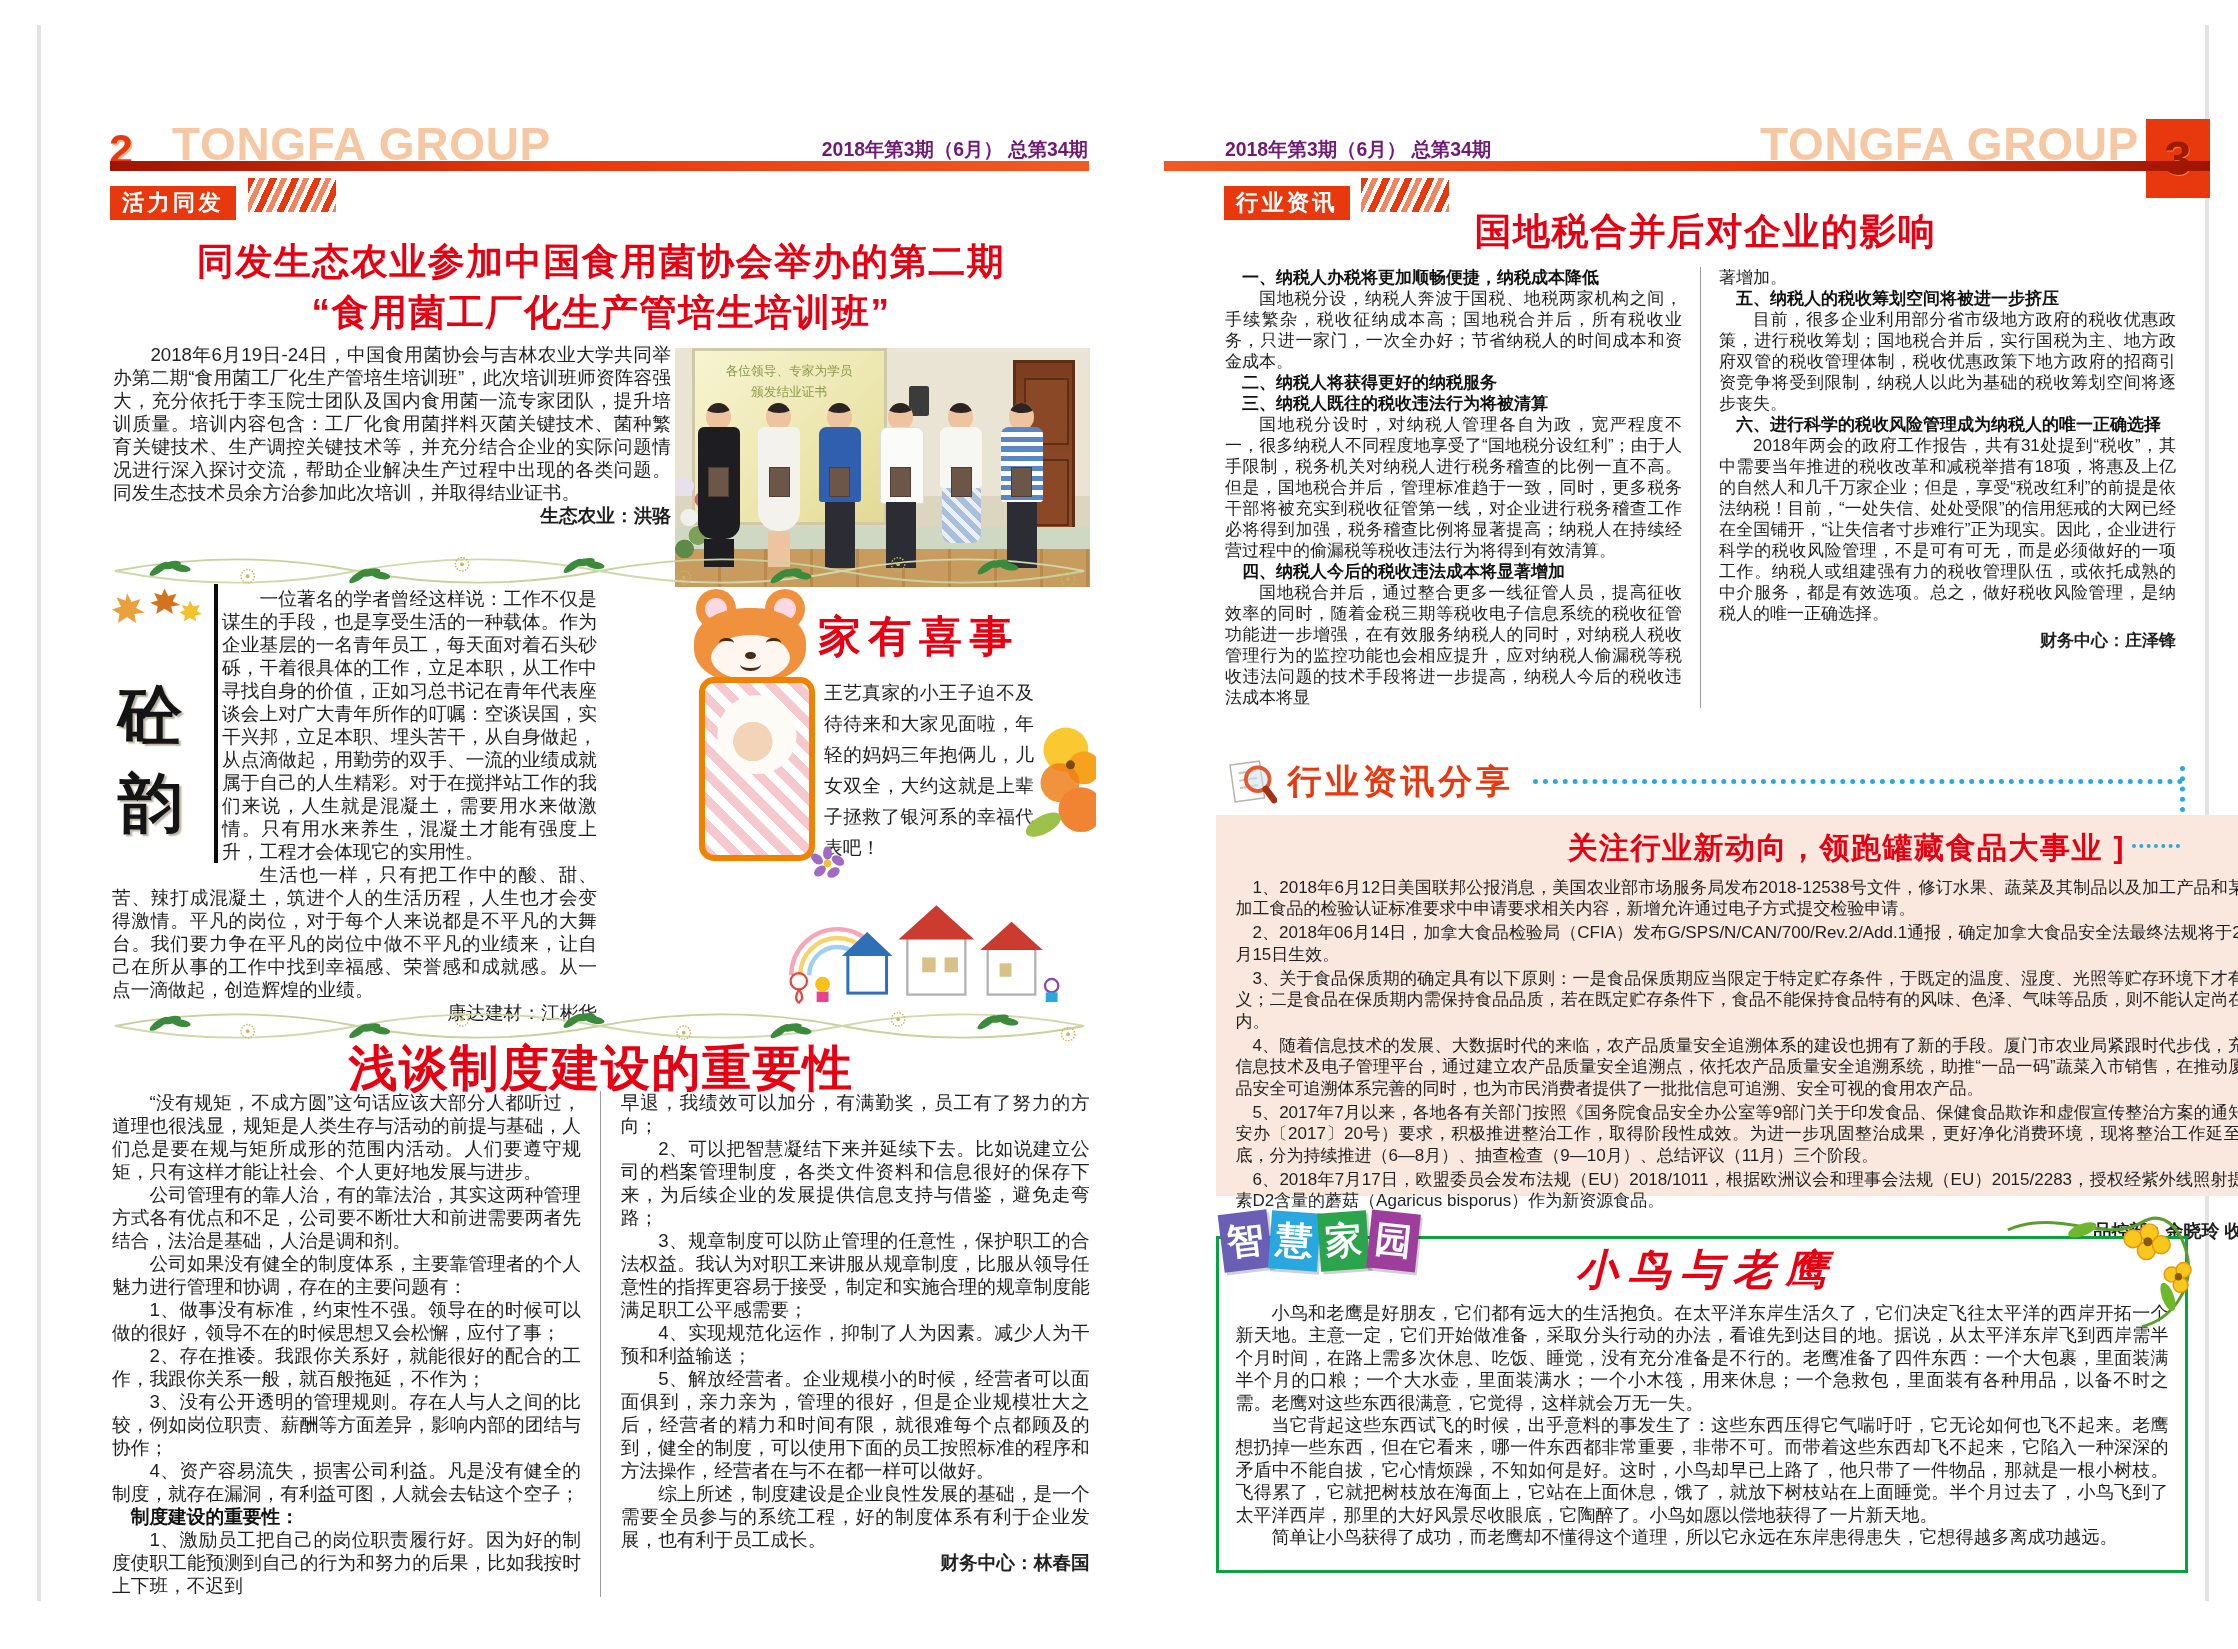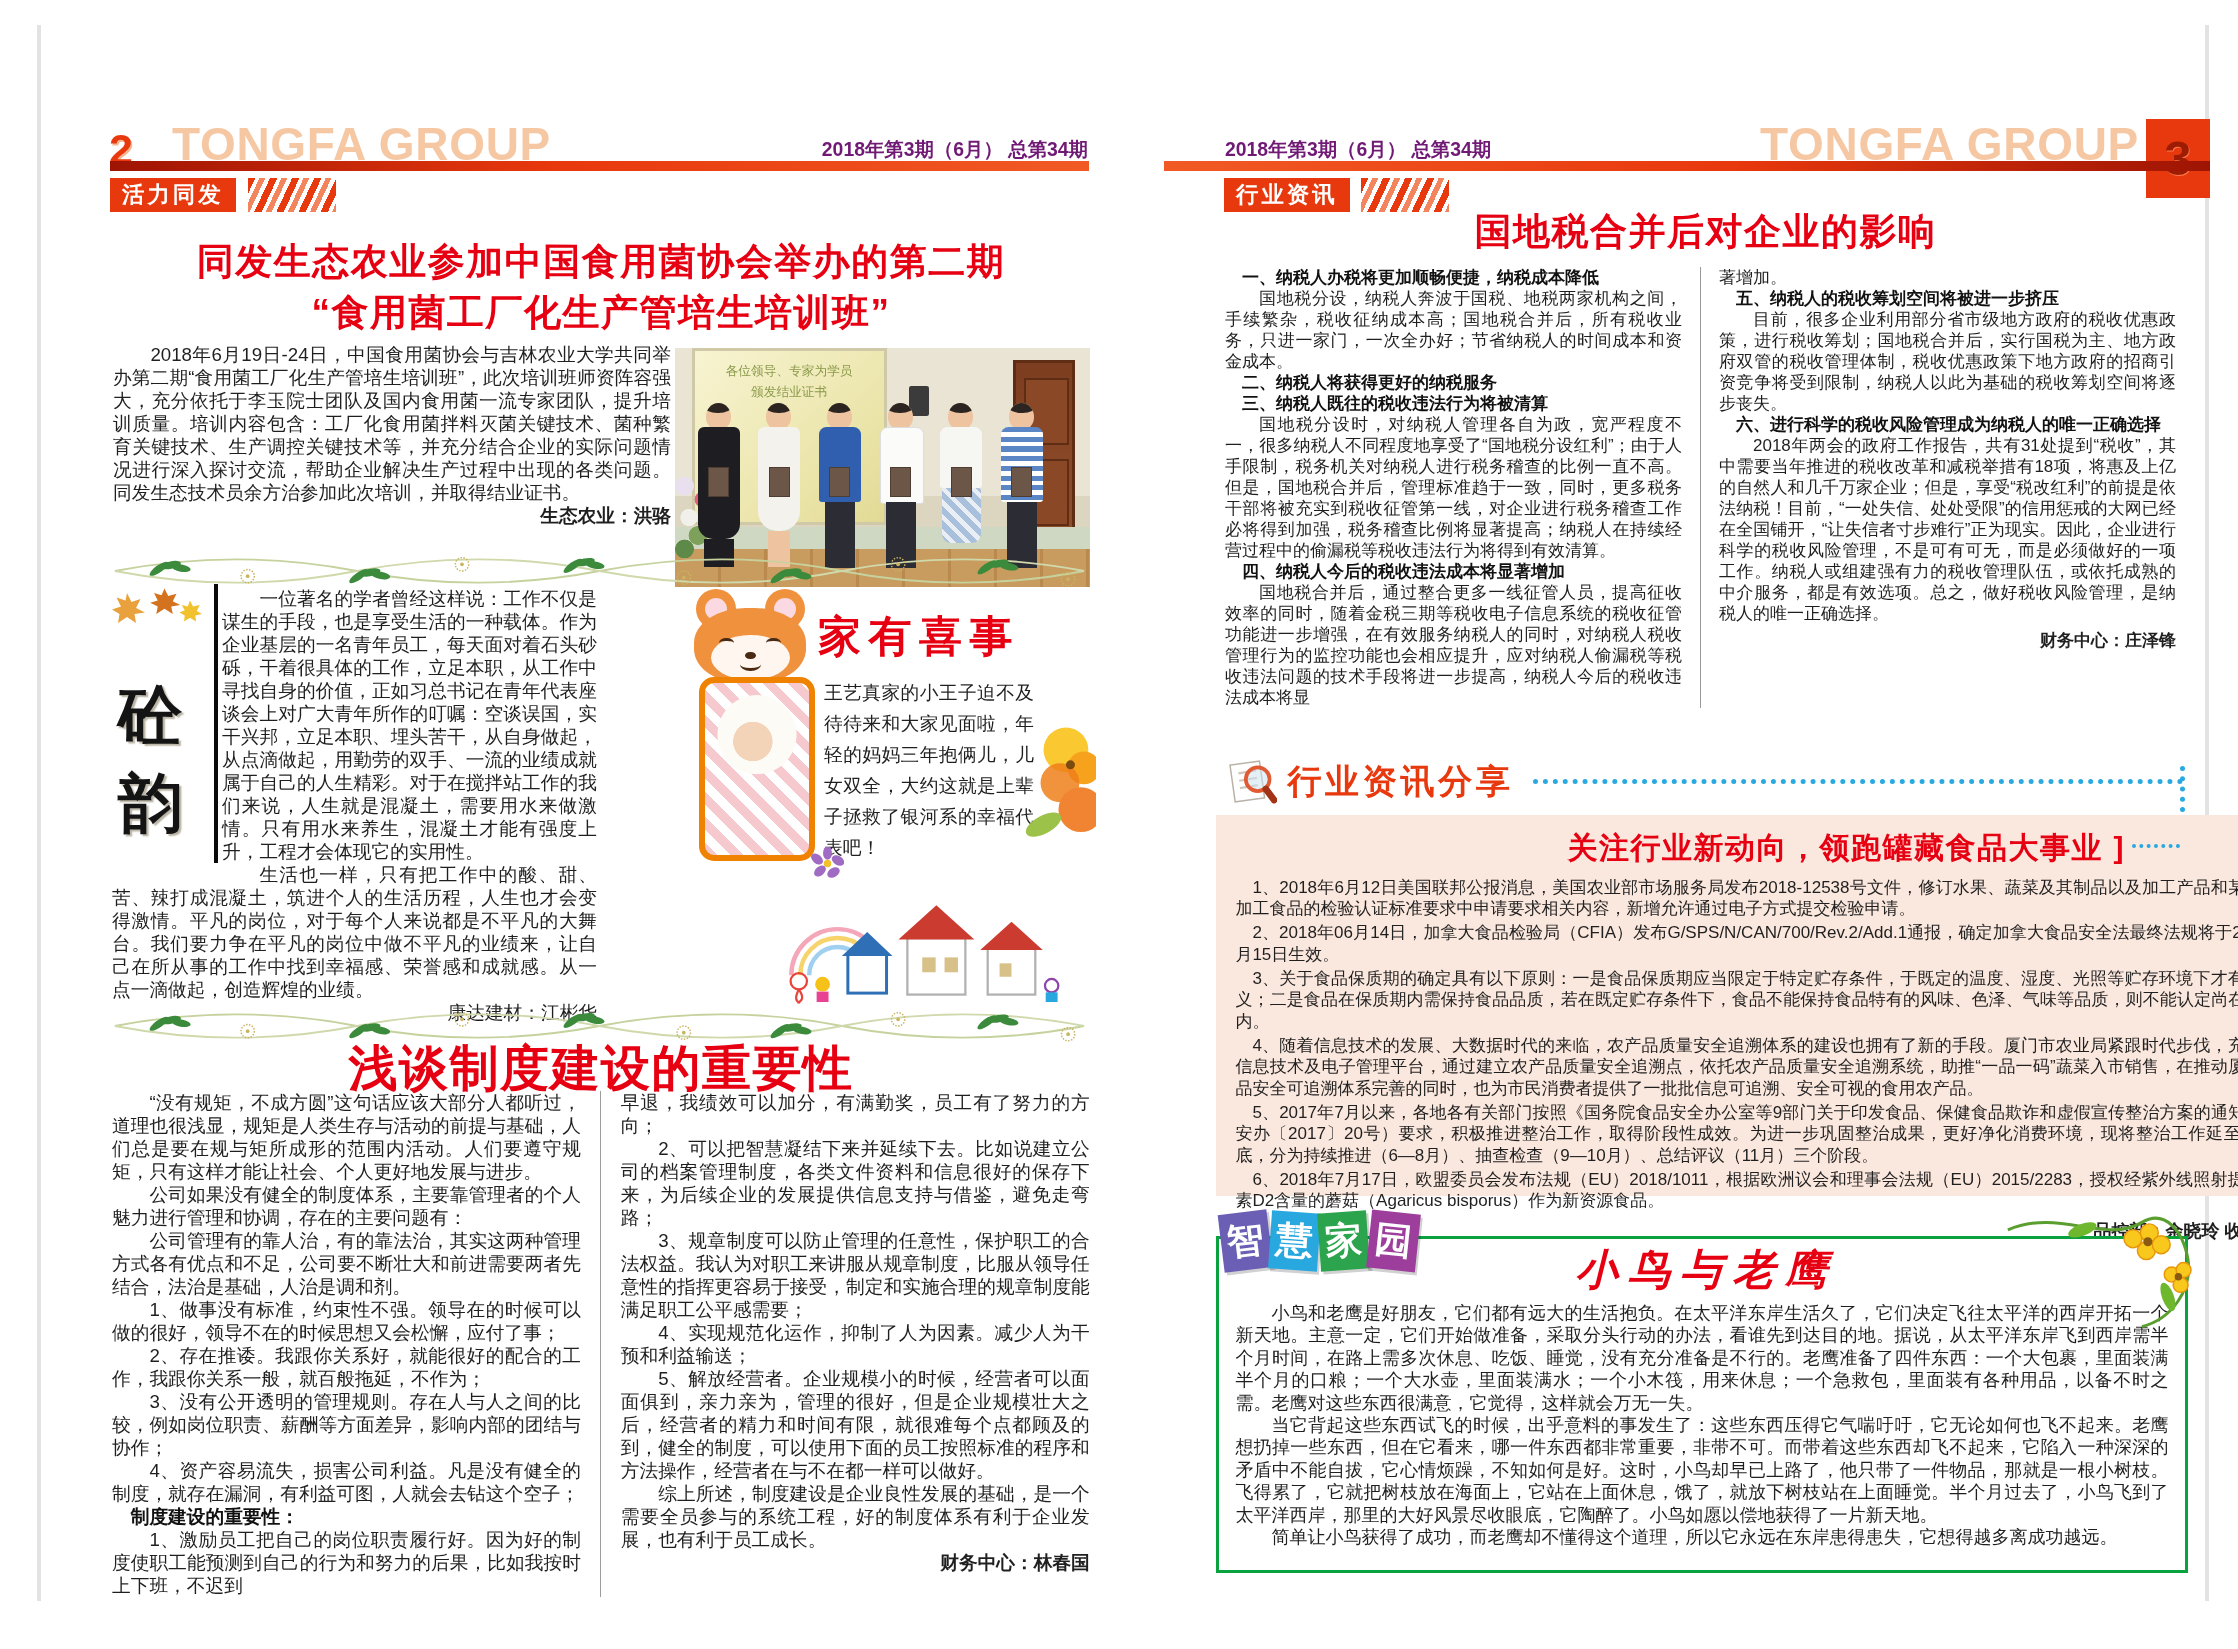--- a/index.html
+++ b/index.html
@@ -14,21 +14,21 @@
   #edge-l{left:37px;top:25px;bottom:49px;width:3.7px;}
   #edge-r{right:30px;top:25px;bottom:49px;width:3.7px;}
 
   
   .pagenum{font-size:43px;font-weight:900;color:#e8380d;line-height:1;text-shadow:1.5px 1.5px 0 #f6b68f;}
   .brand{font-size:46px;font-weight:900;color:#f6c7a3;letter-spacing:0.7px;line-height:1;white-space:nowrap;}
   .issue{font-size:19.4px;font-weight:bold;color:#701a75;white-space:nowrap;}
   .bar{height:10.4px;}
   #p2-bar{left:110px;top:161px;width:979px;background:linear-gradient(90deg,#9e1403,#e8380d 45%,#f15a24);}
   #p3-bar{left:1164px;top:161px;width:1046px;background:linear-gradient(90deg,#f15a24,#e8380d 55%,#9e1403);}
-  .tab{background:#e8380d;color:#fff;font-size:22.4px;font-weight:bold;letter-spacing:3px;padding:4.5px 12px;line-height:1.1;}
+  .tab{background:#e8380d;color:#fff;font-size:22.4px;font-weight:bold;letter-spacing:3px;padding:4.5px 12px;line-height:1.1;margin-top:8px;}
   .stripes{width:88px;height:34px;background:repeating-linear-gradient(115deg,#e8380d 0 6.7px,#ffffff 6.7px 10.4px,#f2855e 10.4px 15.7px,#ffffff 15.7px 20px);}
   #p3-numbox{left:2146px;top:119px;width:64px;height:79px;background:#e8380d;text-align:center;line-height:79px;font-size:49px;font-weight:900;color:#9e1c03;text-shadow:0.7px 0.7px 0 #ff7a4d;}
 
   
   .headline{text-align:center;font-weight:900;color:#e60012;letter-spacing:1.5px;}
   .bodytext{font-size:18.7px;line-height:23px;text-align:justify;}
   .bodytext p{margin:0;}
   .para{margin:0;text-indent:2em;}
   .para.h{font-weight:900;text-indent:1em;color:#111;}
   .para.ni{text-indent:0;}
@@ -366,22 +366,22 @@
 </div>
 
 <svg class="divider" style="left:110px;top:1009px;" viewBox="0 0 1312 46" width="979" height="34">
     <use href="#vine"></use>
   </svg>
 
 <div class="abs headline" id="a2-title">浅谈制度建设的重要性</div>
 <div class="abs bodytext" id="a2-cols">
   <div class="colL">
       <p class="para">“没有规矩，不成方圆”这句话应该大部分人都听过，道理也很浅显，规矩是人类生存与活动的前提与基础，人们总是要在规与矩所成形的范围内活动。人们要遵守规矩，只有这样才能让社会、个人更好地发展与进步。</p>
+      <p class="para">公司管理有的靠人治，有的靠法治，其实这两种管理方式各有优点和不足，公司要不断壮大和前进需要两者先结合，法治是基础，人治是调和剂。</p>
       <p class="para">公司如果没有健全的制度体系，主要靠管理者的个人魅力进行管理和协调，存在的主要问题有：</p>
-      <p class="para">公司管理有的靠人治，有的靠法治，其实这两种管理方式各有优点和不足，公司要不断壮大和前进需要两者先结合，法治是基础，人治是调和剂。</p>
       <p class="para">1、做事没有标准，约束性不强。领导在的时候可以做的很好，领导不在的时候思想又会松懈，应付了事；</p>
       <p class="para">2、存在推诿。我跟你关系好，就能很好的配合的工作，我跟你关系一般，就百般拖延，不作为；</p>
       <p class="para">3、没有公开透明的管理规则。存在人与人之间的比较，例如岗位职责、薪酬等方面差异，影响内部的团结与协作；</p>
       <p class="para">4、资产容易流失，损害公司利益。凡是没有健全的制度，就存在漏洞，有利益可图，人就会去钻这个空子；</p>
       <p class="para h">制度建设的重要性：</p>
       <p class="para">1、激励员工把自己的岗位职责履行好。因为好的制度使职工能预测到自己的行为和努力的后果，比如我按时上下班，不迟到</p>
     </div>
   <div class="colR">
     <div>
         <p class="para ni">早退，我绩效可以加分，有满勤奖，员工有了努力的方向；</p>

